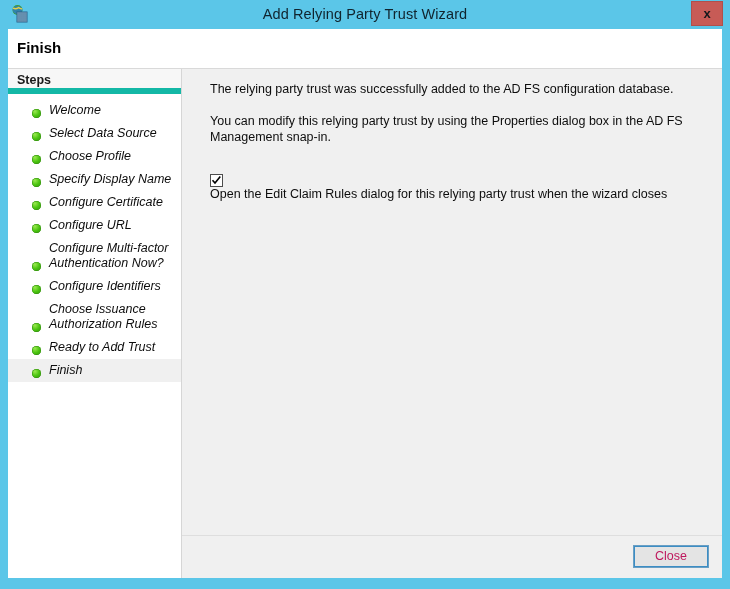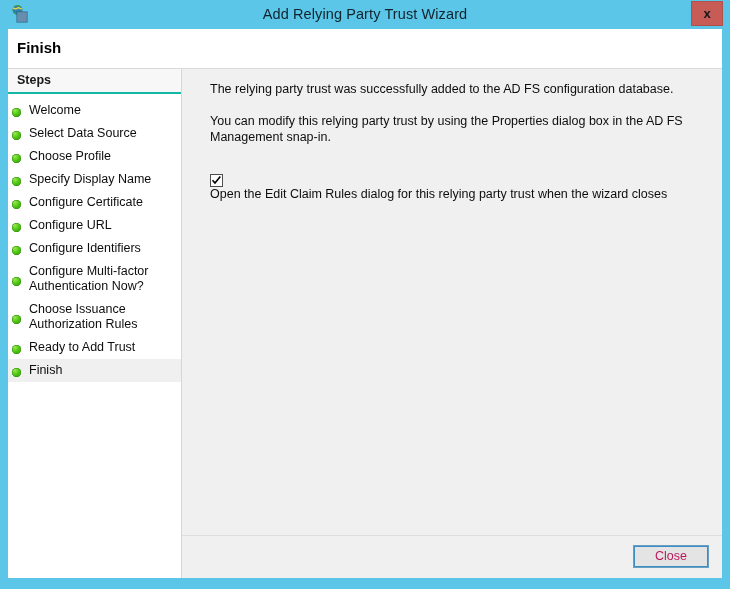--- a/index.html
+++ b/index.html
@@ -105,42 +105,43 @@
     height: 509px;
     background: #ffffff;
     border-right: 1px solid #d6d6d6;
     box-sizing: border-box;
     overflow: hidden;
   }
   .steps-header {
     position: relative;
     height: 25px;
     background: #f7f7f7;
-    border-bottom: 2px solid #14b8a6;
+    border-bottom: 6px solid #14b8a6;
     box-sizing: border-box;
   }
   .steps-header-label {
     position: absolute;
     left: 9px; top: 4px;
     font-size: 12.5px;
     font-weight: bold;
     color: #1a1a1a;
     font-family: "Liberation Sans", sans-serif;
   }
   .steps-list {
     position: relative;
     padding-top: 5px;
   }
   .step-item {
     position: relative;
     display: flex;
-    align-items: center;
-    padding: 4px 6px 4px 4px;
+    align-items: flex-end;
+    padding: 4px 6px 4px 24px;
     min-height: 17px;
     box-sizing: border-box;
+    font-style: italic;
   }
   .step-item.current {
     background: #f0f0f0;
   }
   .step-bullet {
     flex: 0 0 auto;
     width: 9px; height: 9px;
     margin-top: 4px;
     margin-right: 8px;
     border-radius: 50%;
@@ -298,27 +299,27 @@
           <span class="step-label">Configure Certificate</span>
         </div>
 
         <div class="step-item">
           <span class="step-bullet"></span>
           <span class="step-label">Configure URL</span>
         </div>
 
         <div class="step-item">
           <span class="step-bullet"></span>
-          <span class="step-label">Configure Identifiers</span>
-        </div>
-
-        <div class="step-item">
-          <span class="step-bullet"></span>
           <span class="step-label">Configure Multi-factor
 Authentication Now?</span>
+        </div>
+
+        <div class="step-item">
+          <span class="step-bullet"></span>
+          <span class="step-label">Configure Identifiers</span>
         </div>
 
         <div class="step-item">
           <span class="step-bullet"></span>
           <span class="step-label">Choose Issuance
 Authorization Rules</span>
         </div>
 
         <div class="step-item">
           <span class="step-bullet"></span>

